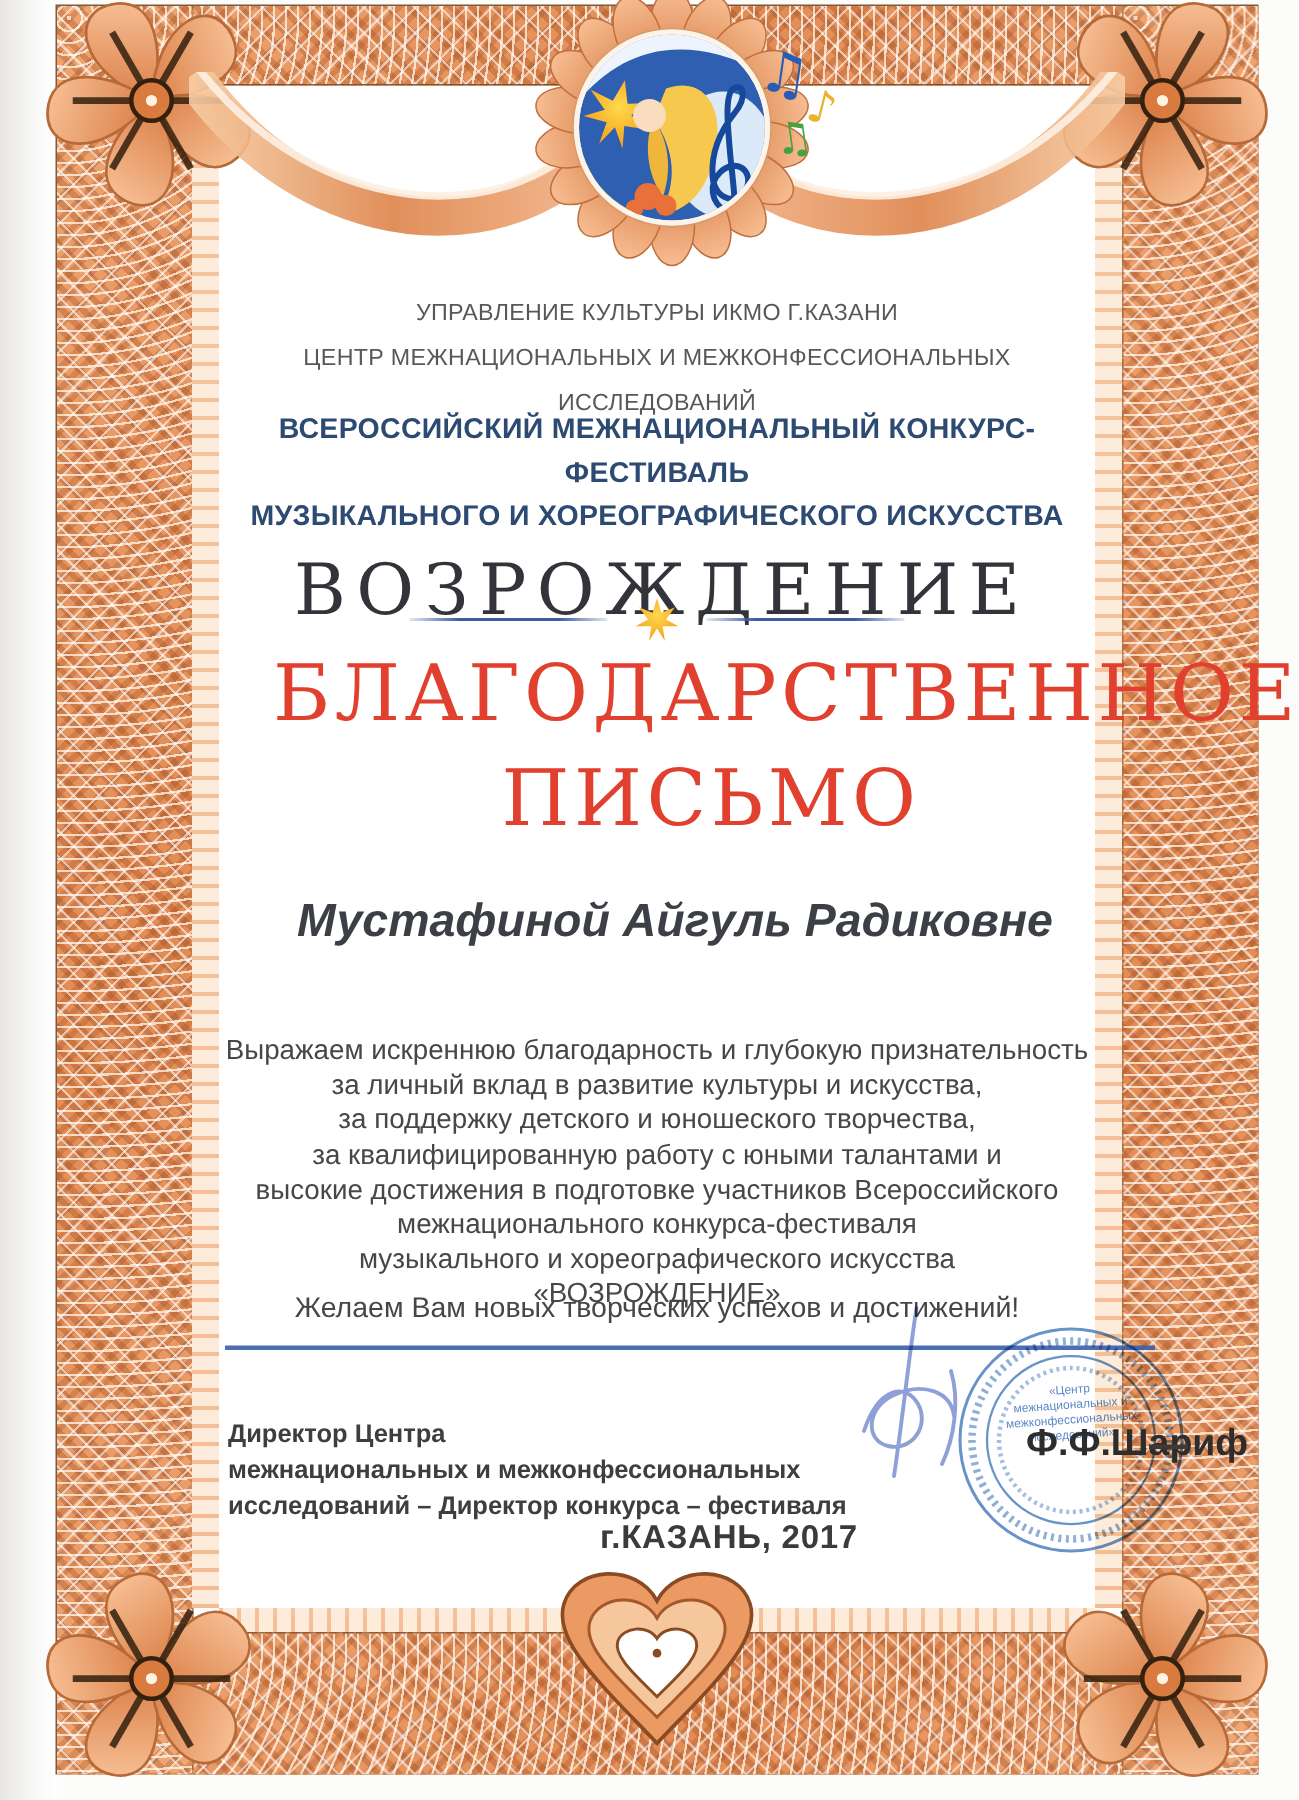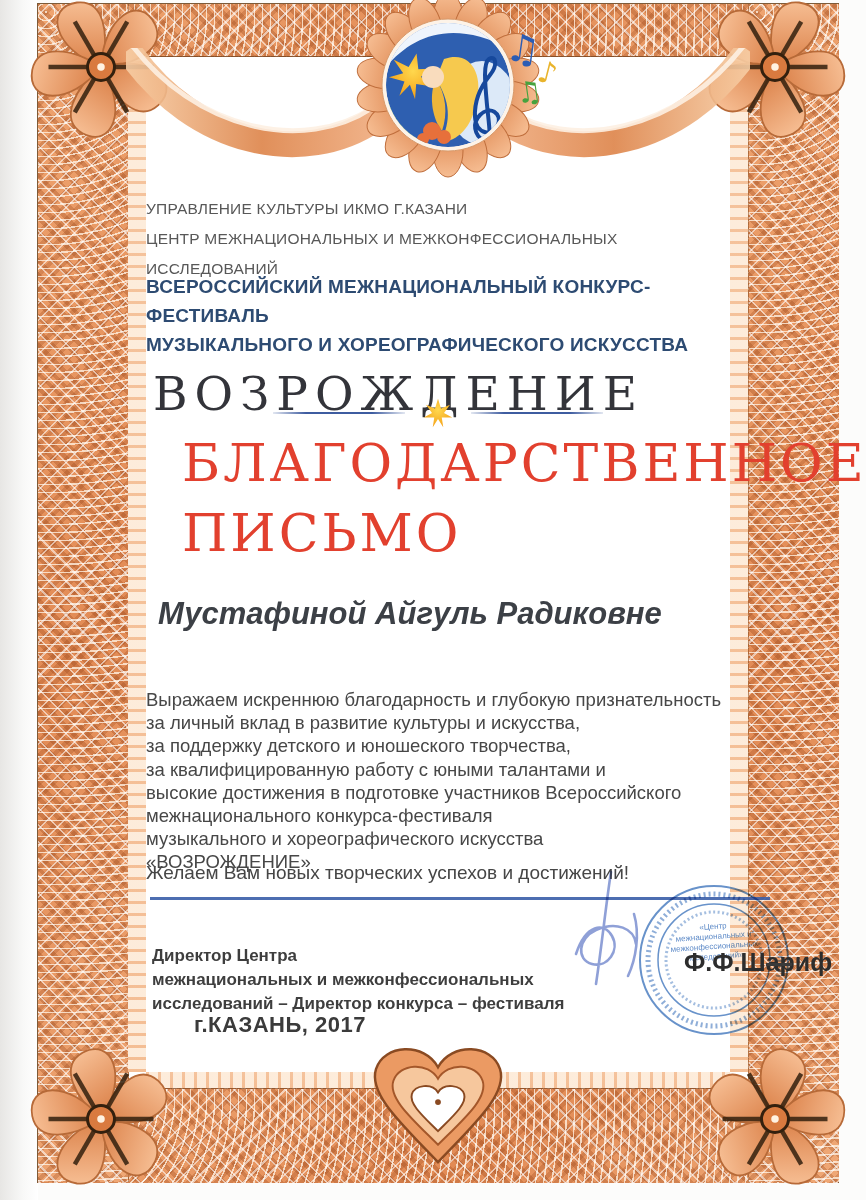--- a/index.html
+++ b/index.html
@@ -39,21 +39,21 @@
   .swoosh{position:absolute;left:88px;top:44px;width:624px;height:150px;z-index:2;}
   .rosette{position:absolute;left:310px;top:-19px;width:200px;height:200px;z-index:3;}
   .heart{position:absolute;left:303px;top:1038px;width:194px;height:126px;z-index:2;}
 
   .notes{position:absolute;z-index:3;font-family:"DejaVu Sans",sans-serif;line-height:1;}
   .note-blue{left:468px;top:26px;font-size:38px;color:#2b5cb4;transform:rotate(8deg);}
   .note-yellow{left:500px;top:54px;font-size:30px;color:#e9b42c;transform:rotate(14deg);}
   .note-green{left:478px;top:74px;font-size:29px;color:#46a23e;transform:rotate(-8deg);}
 
   
-  .tx{position:absolute;left:108px;width:584px;z-index:4;}
+  .tx{position:absolute;left:108px;width:584px;text-align:center;z-index:4;}
   .issuer{top:190px;font-size:15.5px;line-height:30px;color:#585858;letter-spacing:.2px;}
   .fest{top:268px;font-size:19px;line-height:29px;font-weight:bold;color:#2d4b72;letter-spacing:.2px;}
   .revival{top:330px;font-family:"DejaVu Serif",serif;font-size:47px;color:#33343a;
            letter-spacing:7px;text-indent:7px;margin-top:32px;}
   .divider{top:394px;display:flex;align-items:center;justify-content:center;gap:18px;}
   .divider .dline{width:132px;height:2.5px;background:linear-gradient(90deg,rgba(62,92,160,.15),#3e5ca0 25%,#3e5ca0 75%,rgba(62,92,160,.15));}
   .red-title{top:424px;font-family:"DejaVu Serif",serif;font-size:52px;line-height:70px;
              color:#e2402e;letter-spacing:3px;margin-left:36px;}
   .recipient{top:592px;font-size:31px;font-weight:bold;font-style:italic;color:#3c4046;padding-left:12px;}
   .body-text{top:684px;font-size:18.5px;line-height:23.2px;color:#474747;}

